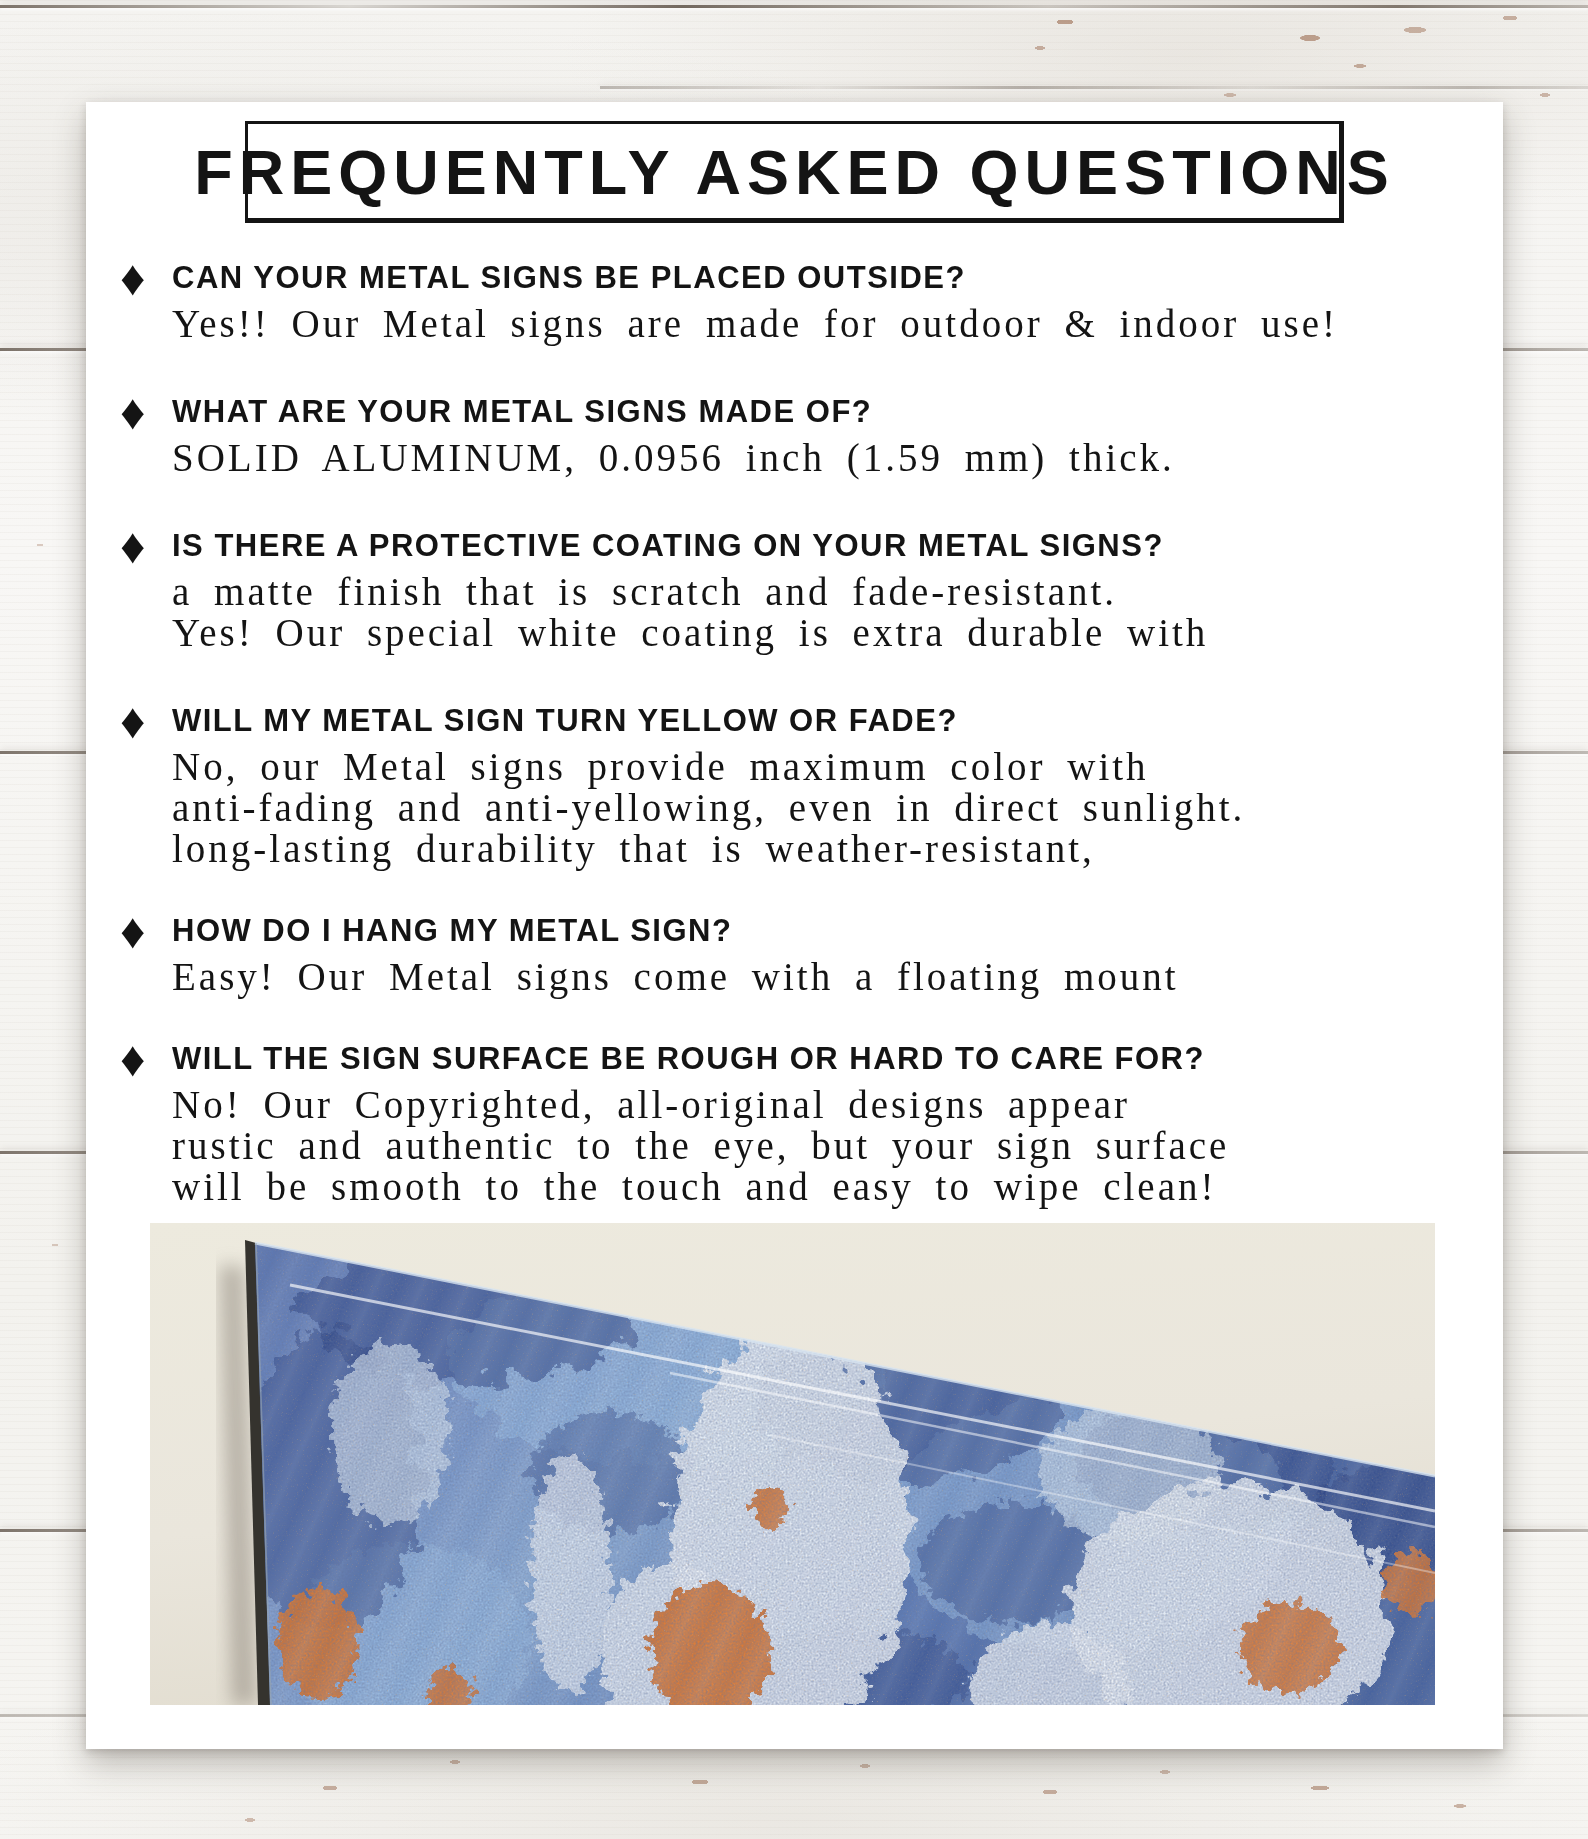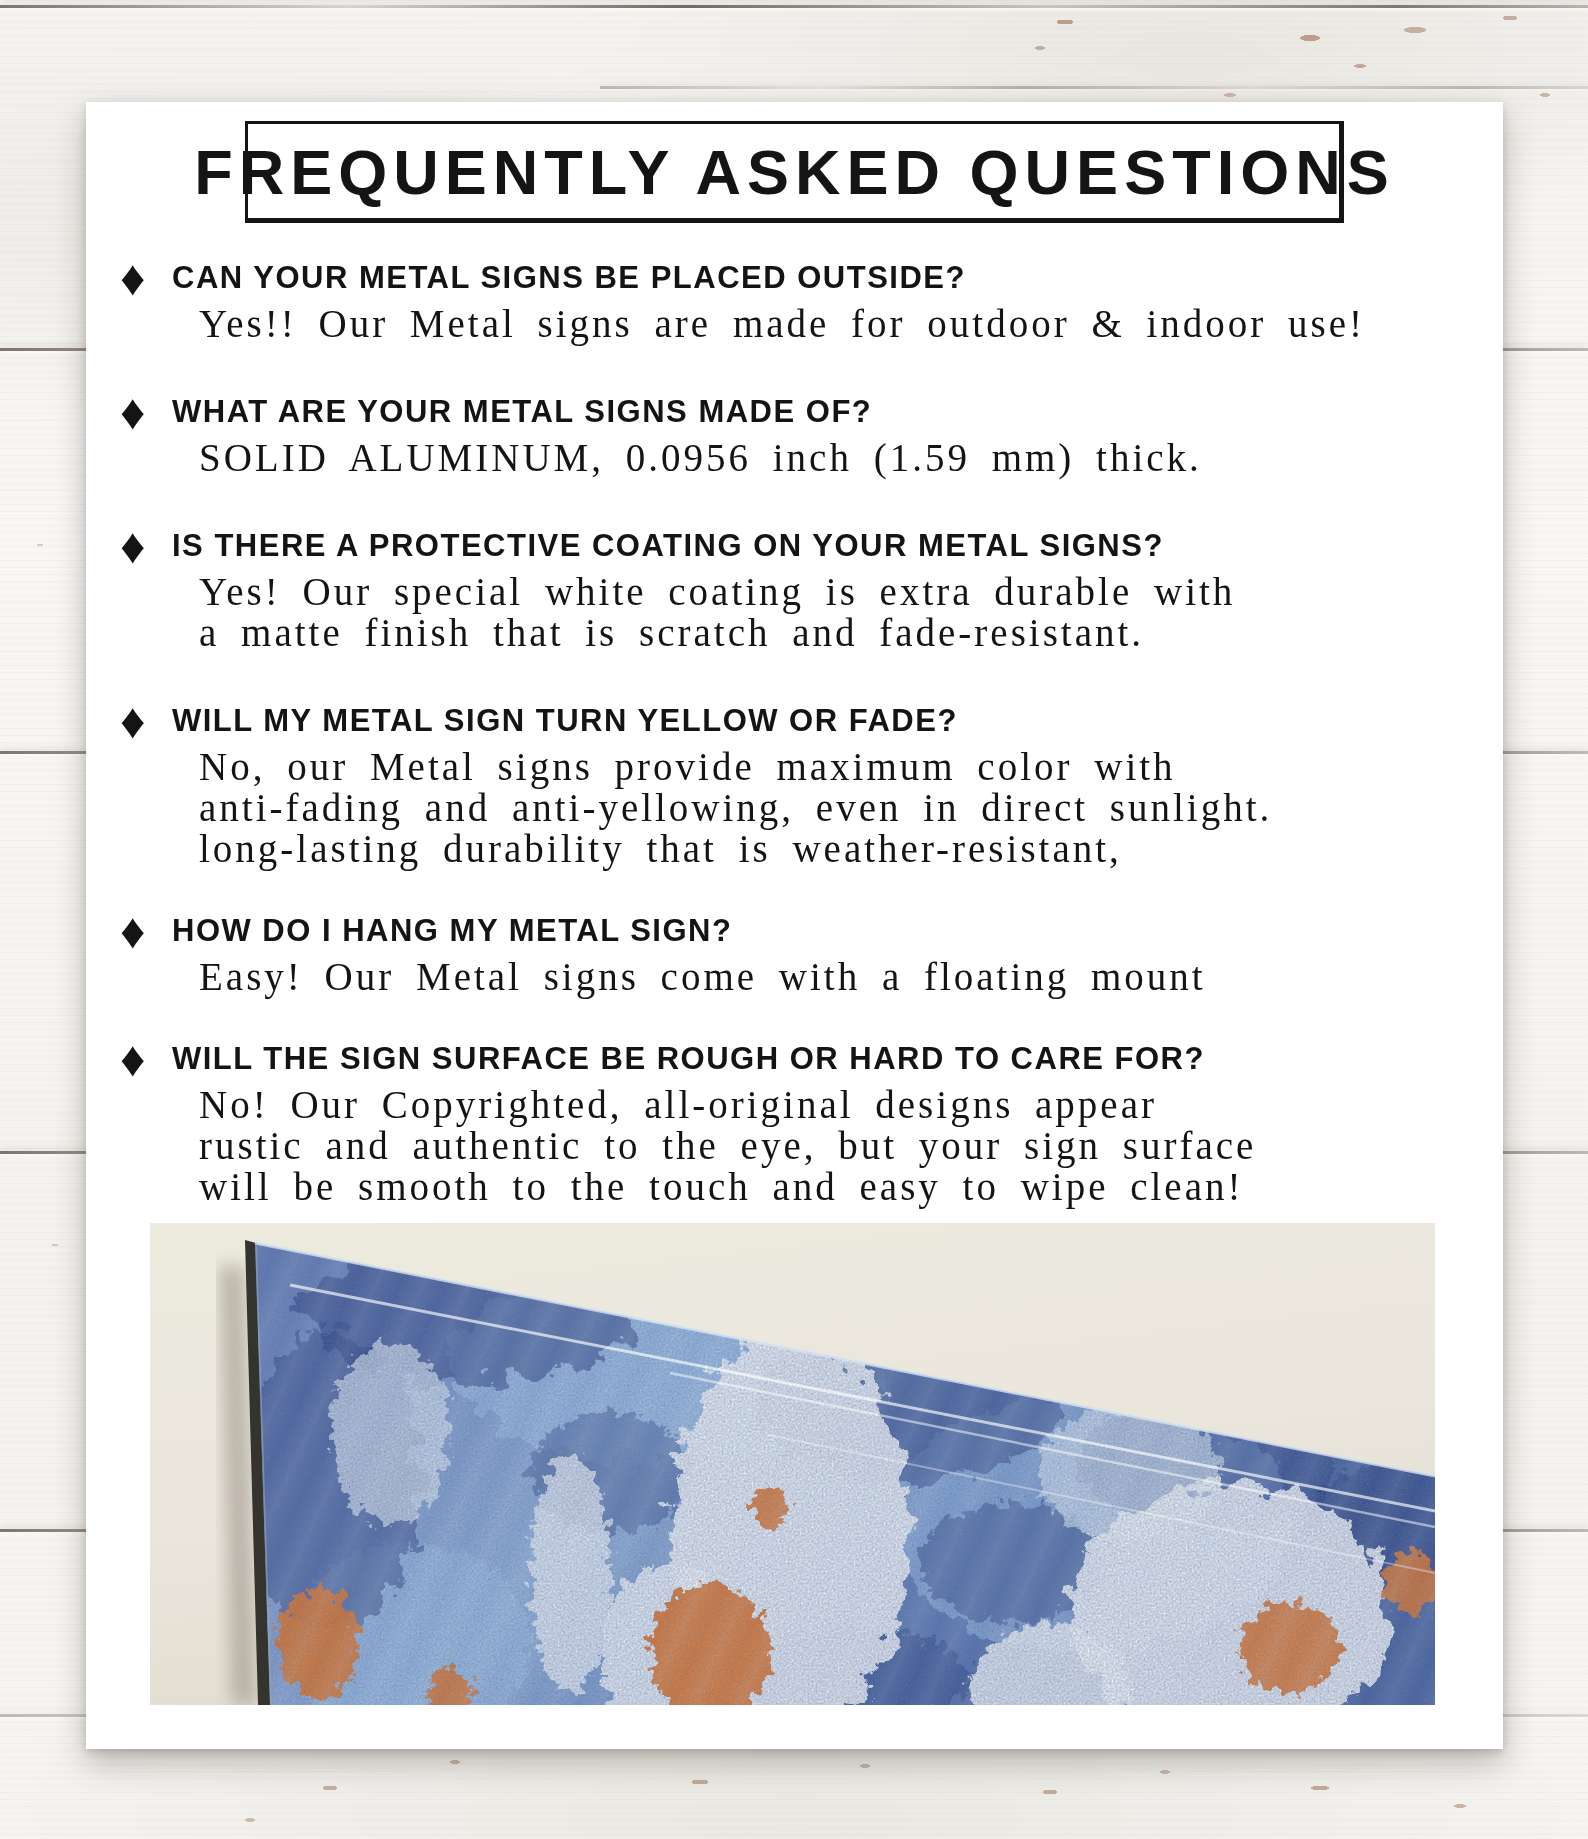--- a/index.html
+++ b/index.html
@@ -75,21 +75,21 @@
     display:flex;align-items:center;justify-content:center;
   }
   .title-box h1{font-size:63px;font-weight:700;letter-spacing:6px;white-space:nowrap;}
   .faq-list{padding:0 36px 0 34px;}
   .faq{display:flex;margin-bottom:46px;}
   .faq:nth-of-type(n+4){margin-bottom:40px;}
   .faq:last-of-type{margin-bottom:0;}
   .bullet{flex:none;width:52px;font-size:50px;line-height:44px;color:var(--c-text);}
   .content{flex:1;}
   .q{font-size:31px;font-weight:700;letter-spacing:1.5px;line-height:44px;margin-bottom:3px;white-space:nowrap;}
-  .a{font-family:"Liberation Serif","DejaVu Serif",serif;font-size:39px;letter-spacing:3px;word-spacing:9px;margin-left:27px;}
+  .a{font-family:"Liberation Serif","DejaVu Serif",serif;font-size:39px;letter-spacing:3px;word-spacing:9px;}
   .ans-line{line-height:41px;white-space:nowrap;}
   
   .photo{position:relative;width:1285px;height:482px;margin:16px 0 0 64px;overflow:hidden;}
   .photo svg{display:block;}
 </style>
 </head>
 <body>
 
 <div class="wood">
   <div class="plank-gap" style="top:5px"></div>
@@ -125,22 +125,22 @@
               <div class="ans-line">SOLID ALUMINUM, 0.0956 inch (1.59 mm) thick.</div>
             </div>
     </div>
   </section>
 
   <section class="faq">
     <div class="bullet">♦</div>
     <div class="content">
       <h2 class="q">IS THERE A PROTECTIVE COATING ON YOUR METAL SIGNS?</h2>
       <div class="a">
+              <div class="ans-line">a matte finish that is scratch and fade-resistant.</div>
               <div class="ans-line">Yes! Our special white coating is extra durable with</div>
-              <div class="ans-line">a matte finish that is scratch and fade-resistant.</div>
             </div>
     </div>
   </section>
 
   <section class="faq">
     <div class="bullet">♦</div>
     <div class="content">
       <h2 class="q">WILL MY METAL SIGN TURN YELLOW OR FADE?</h2>
       <div class="a">
               <div class="ans-line">No, our Metal signs provide maximum color with</div>

